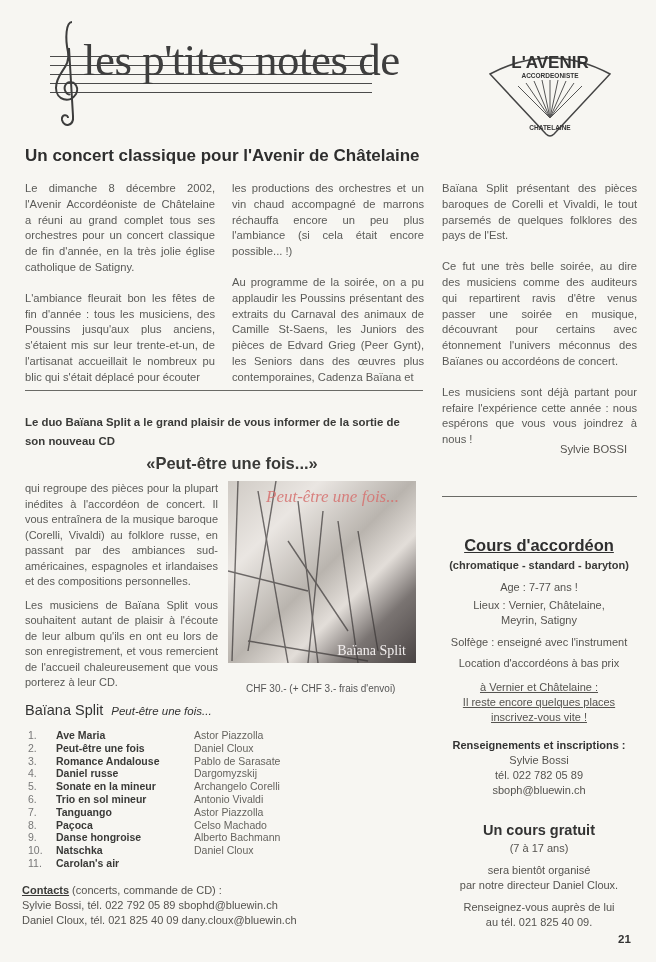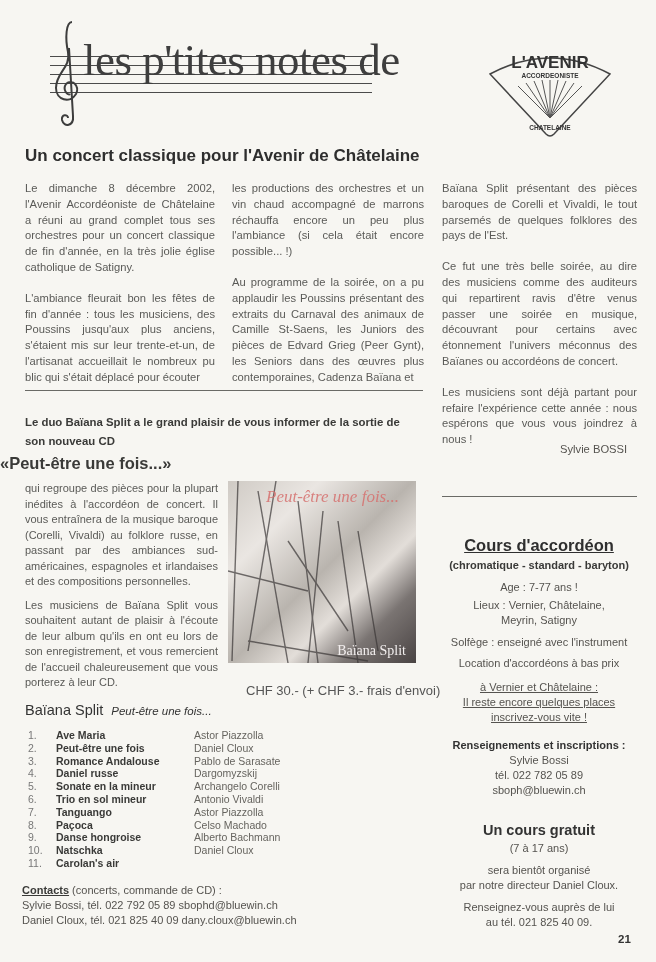--- a/index.html
+++ b/index.html
@@ -27,31 +27,31 @@
   }
   .col { position:absolute; font-size:11.2px; line-height:15.8px; color:#5a5a57; text-align:justify; }
   .col p { margin:0 0 15px 0; }
   .rule { position:absolute; height:1px; background:#6a6a66; }
 
   .lead {
     position:absolute; left:25px; top:413px; width:398px;
     font-weight:bold; font-size:11.4px; line-height:19px; color:#3a3a38;
   }
   .cdtitle {
-    position:absolute; left:0; width:448px; top:454px; text-align:left;
+    position:absolute; left:8px; width:448px; top:454px; text-align:center;
     font-weight:bold; font-size:16.5px; color:#3a3a38;
   }
   .cover {
     position:absolute; left:228px; top:481px; width:188px; height:182px;
     background:linear-gradient(135deg,#cfcac4 0%,#eae6e2 25%,#b9b4ae 50%,#e3ded9 65%,#7a7472 80%,#4a4444 100%);
     overflow:hidden;
   }
   .cover .tl { position:absolute; left:38px; top:6px; font-family:"Liberation Serif",serif; font-style:italic; color:#d6716f; font-size:17px; opacity:.85; white-space:nowrap; }
   .cover .bl { position:absolute; right:10px; bottom:4px; font-family:"Liberation Serif",serif; color:#f2eeee; font-size:14px; white-space:nowrap; }
-  .price { position:absolute; left:246px; top:683px; font-size:13px; color:#555; white-space:nowrap; }
+  .price { position:absolute; left:246px; top:683px; font-size:10px; color:#555; white-space:nowrap; }
 
   .tracks-title { position:absolute; left:25px; top:702px; font-weight:normal; font-size:14.5px; color:#333; white-space:nowrap; }
   .tracks-title i { font-size:11.5px; margin-left:4px; }
   .tracklist { position:absolute; left:28px; top:729px; font-size:10.5px; line-height:12.8px; }
   .track { display:flex; white-space:nowrap; }
   .track .n { width:28px; color:#777; }
   .track .t { width:138px; font-weight:bold; color:#3a3a38; }
   .track .c { color:#66645f; }
 
   .contacts { position:absolute; left:22px; top:883px; font-size:11px; line-height:15px; color:#55534f; white-space:nowrap; }

